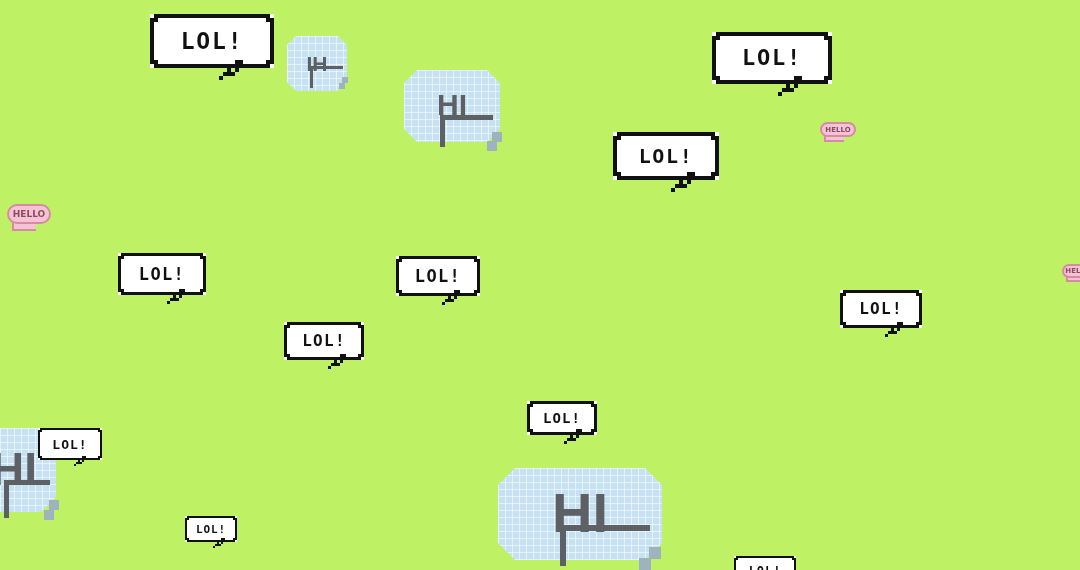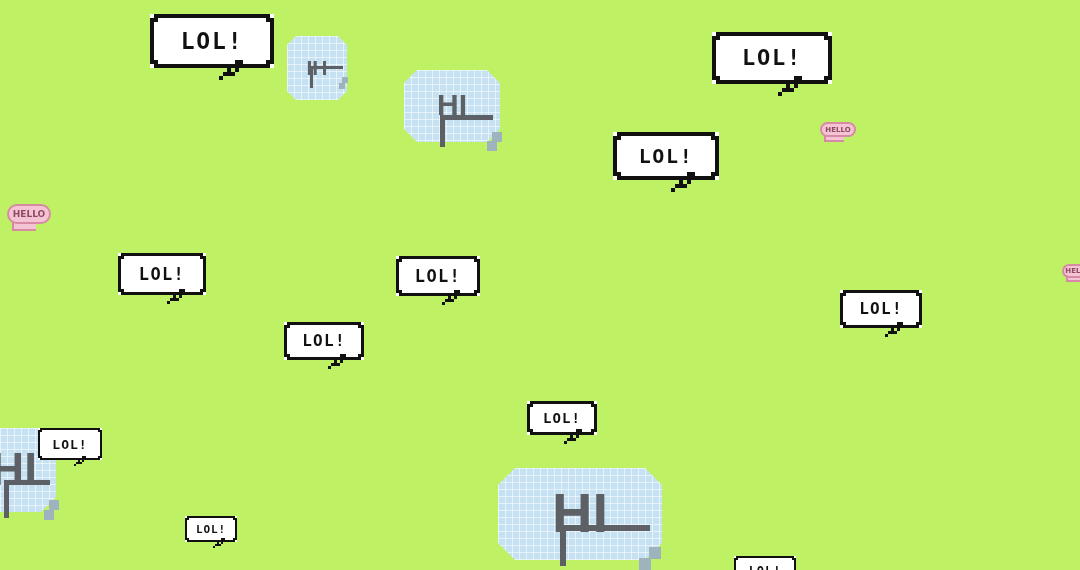--- a/index.html
+++ b/index.html
@@ -129,21 +129,21 @@
       <div class="fill" style="left: 8px; top: 4px; width: 108px; height: 46px; background: rgb(255, 255, 255);"></div>
       <div class="fill" style="left: 4px; top: 8px; width: 116px; height: 38px; background: rgb(255, 255, 255);"></div>
       <div class="tailpx" style="left: 77px; top: 50px; width: 4px; height: 8px; background: rgb(17, 17, 17);"></div>
       <div class="tailpx" style="left: 77px; top: 58px; width: 8px; height: 4px; background: rgb(17, 17, 17);"></div>
       <div class="tailpx" style="left: 73px; top: 58px; width: 4px; height: 4px; background: rgb(17, 17, 17);"></div>
       <div class="tailpx" style="left: 69px; top: 62px; width: 4px; height: 4px; background: rgb(17, 17, 17);"></div>
       <div class="tailpx" style="left: 85px; top: 50px; width: 4px; height: 8px; background: rgb(17, 17, 17);"></div>
       <div class="tailpx" style="left: 85px; top: 46px; width: 8px; height: 4px; background: rgb(17, 17, 17);"></div>
       <div class="label" style="font-size: 23px; color: rgb(17, 17, 17);">LOL!</div>
     </div>
-    <div class="bubble hi" style="left: 287px; top: 36px; width: 60px; height: 64px;">
+    <div class="bubble hi" style="left: 287px; top: 36px; width: 60px; height: 55px;">
       <div class="blob" style="background-color: rgb(198, 226, 242); clip-path: polygon(9px 0px, calc(100% - 9px) 0px, 100% 9px, 100% calc(100% - 9px), calc(100% - 9px) 100%, 9px 100%, 0px calc(100% - 9px), 0px 9px);"></div>
       <div class="tailpx" style="left: 23px; top: 30px; width: 3px; height: 22px; background: rgb(93, 97, 102);"></div>
       <div class="tailpx" style="left: 23px; top: 30px; width: 33px; height: 3px; background: rgb(93, 97, 102);"></div>
       <div class="shadowpx" style="left: 55px; top: 41px; width: 6px; height: 6px; background: rgb(159, 179, 191);"></div>
       <div class="shadowpx" style="left: 52px; top: 47px; width: 6px; height: 6px; background: rgb(159, 179, 191);"></div>
       <div class="label" style="font-size: 21px; color: rgb(93, 97, 102);">IH</div>
     </div>
     <div class="bubble hi" style="left: 404px; top: 70px; width: 96px; height: 72px;">
       <div class="blob" style="background-color: rgb(198, 226, 242); clip-path: polygon(13px 0px, calc(100% - 13px) 0px, 100% 13px, 100% calc(100% - 13px), calc(100% - 13px) 100%, 13px 100%, 0px calc(100% - 13px), 0px 13px);"></div>
       <div class="tailpx" style="left: 36px; top: 45px; width: 5px; height: 32px; background: rgb(93, 97, 102);"></div>

